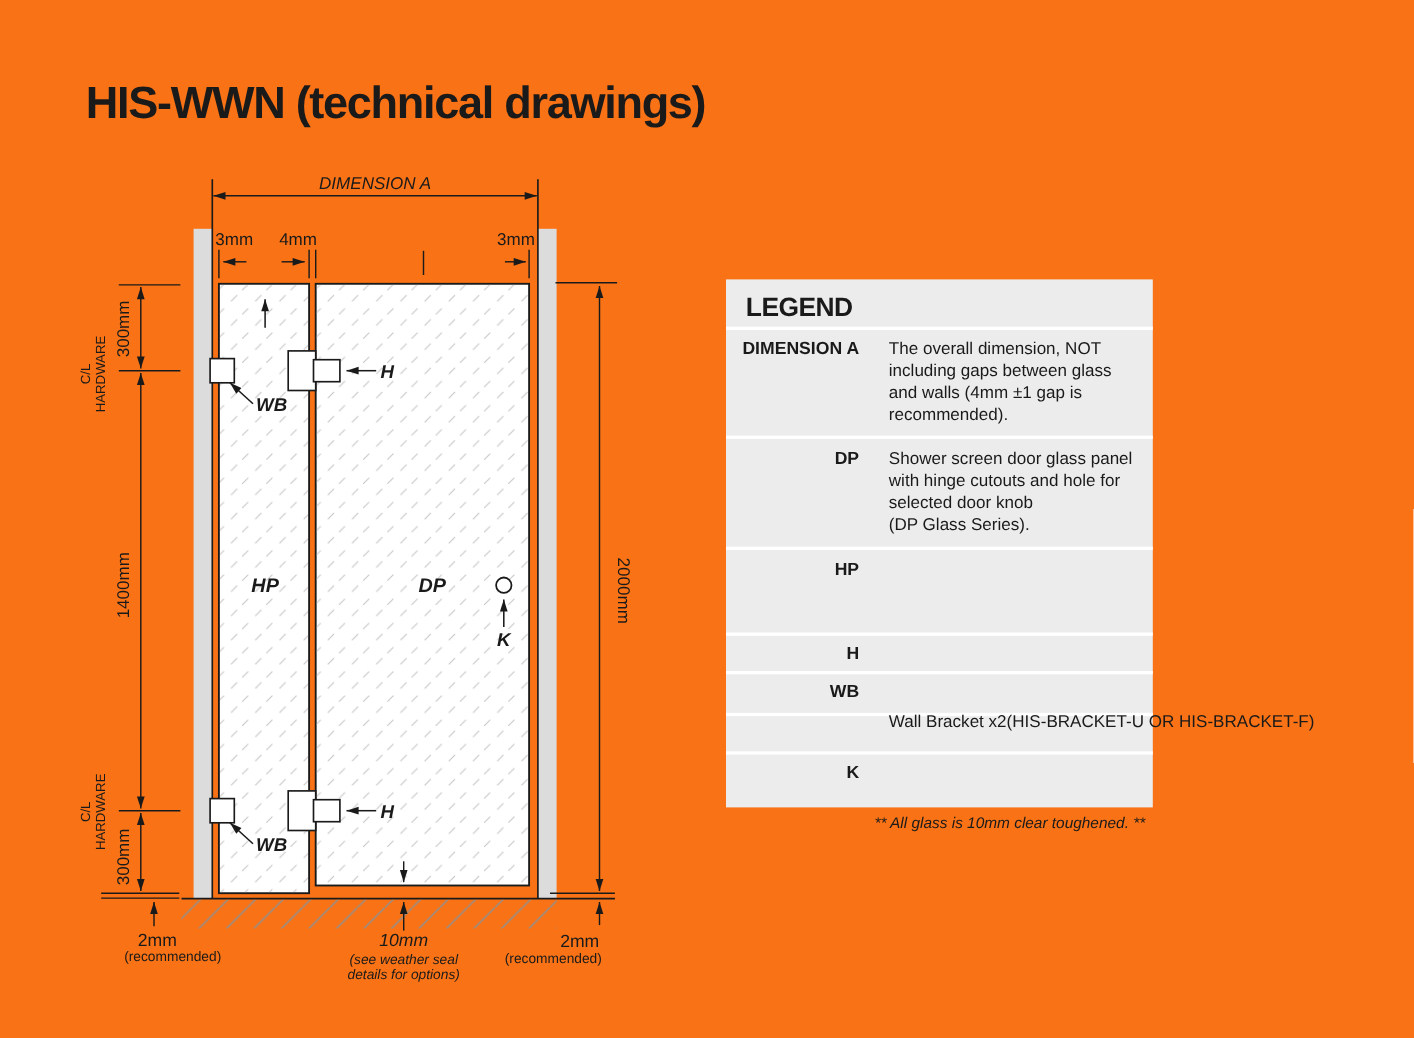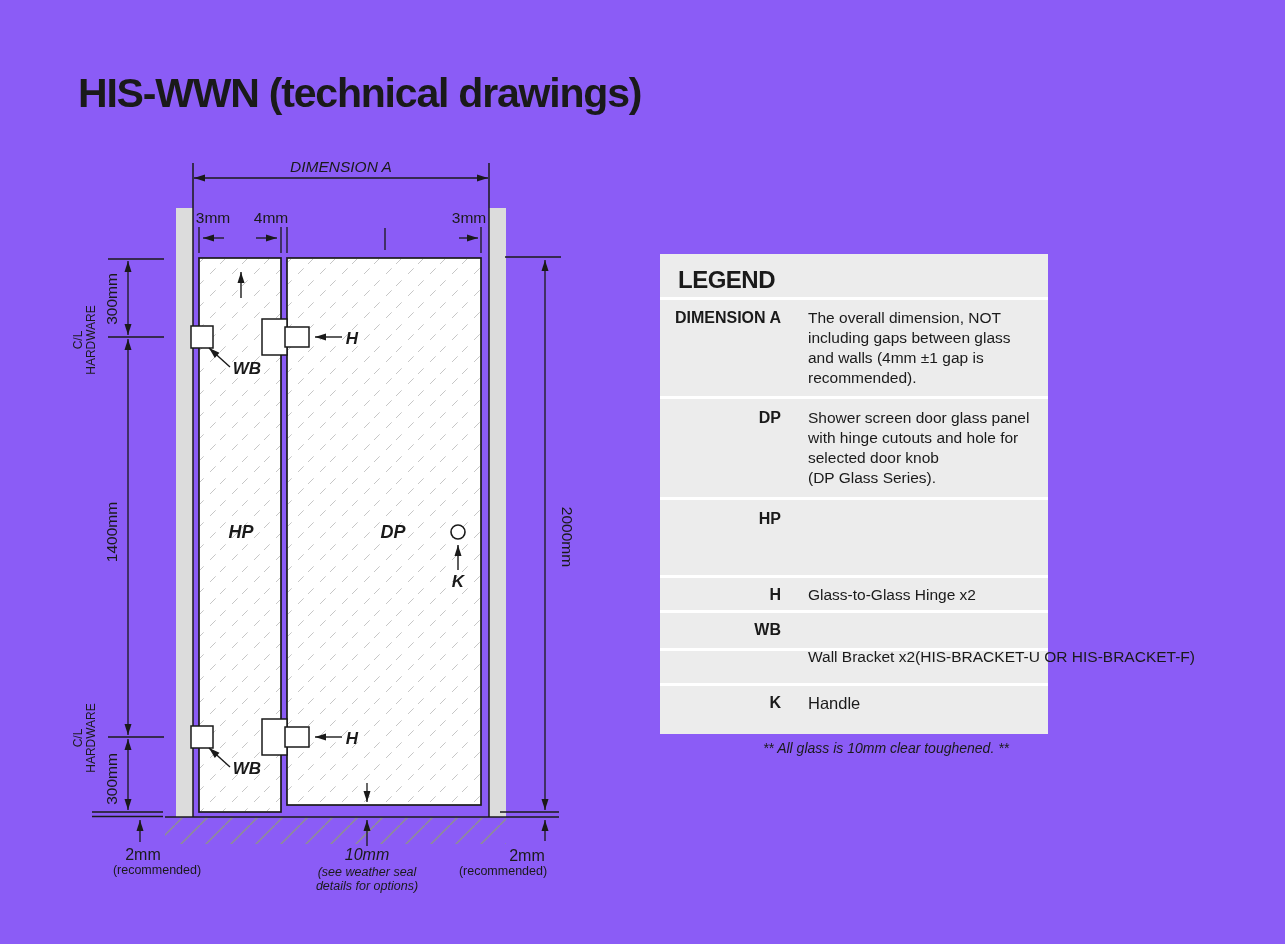--- a/index.html
+++ b/index.html
@@ -1,16 +1,16 @@
 <!DOCTYPE html>
 <html><head>
 <meta charset="utf-8">
 <style>
   html,body{margin:0;padding:0;background:#fff;}
-  .page{position:relative;width:1285px;height:944px;background:#8b5cf6;overflow:hidden;
+  .page{position:relative;width:1285px;height:944px;background:#f97316;overflow:hidden;
         font-family:"Liberation Sans","DejaVu Sans",sans-serif;color:#1a1a1a;}
   .page-title{position:absolute;left:78px;top:70px;font-size:41px;font-weight:700;
         letter-spacing:-1.2px;white-space:nowrap;}
   svg.drawing{position:absolute;left:0;top:0;width:1285px;height:944px;}
   svg text{font-family:"Liberation Sans","DejaVu Sans",sans-serif;fill:#1a1a1a;}
   .dimtxt{font-size:15.5px;}
   .smalltxt{font-size:12.5px;}
   .ital{font-style:italic;}
   .hwlabel{font-size:17px;font-weight:700;font-style:italic;}
   .paneltxt{font-size:18px;font-weight:700;font-style:italic;}
@@ -25,21 +25,21 @@
   .lrow .desc{margin-left:27px;width:242px;font-size:15.5px;line-height:20px;white-space:pre-line;}
   .lrow .desc.nowrap{white-space:nowrap;width:auto;overflow:visible;margin-top:27px;}
   .r-dima{height:96px;padding-top:8px;}
   .r-dp{height:98px;padding-top:9px;}
   .r-hp{height:75px;padding-top:9px;}
   .r-h{height:32px;padding-top:7px;}
   .r-wb{height:35px;padding-top:7px;}
   .r-empty{height:32px;}
   .r-k{height:48px;padding-top:7px;}
   .r-k .desc{font-size:16.5px;}
-  .footnote{position:absolute;left:692px;top:740px;width:388px;text-align:center;
+  .footnote{position:absolute;left:724px;top:740px;width:388px;text-align:center;
         font-size:14px;font-style:italic;}
 </style>
 </head>
 <body>
 
 <div class="page">
 
   <div class="page-title">HIS-WWN (technical drawings)</div>
 
   <svg class="drawing" viewBox="0 0 1285 944" stroke-linecap="butt">
@@ -195,31 +195,29 @@
 selected door knob
 (DP Glass Series).</div>
     </div>
     <div class="sep"></div>
     <div class="lrow r-hp">
       <div class="term">HP</div>
     </div>
     <div class="sep"></div>
     <div class="lrow r-h">
       <div class="term">H</div>
-      <div class="desc">Glass-to-Glass Hinge x2</div>
     </div>
     <div class="sep"></div>
     <div class="lrow r-wb">
       <div class="term">WB</div>
       <div class="desc nowrap">Wall Bracket x2(HIS-BRACKET-U OR HIS-BRACKET-F)</div>
     </div>
     <div class="sep"></div>
     <div class="lrow r-empty"></div>
     <div class="sep"></div>
     <div class="lrow r-k">
       <div class="term">K</div>
-      <div class="desc">Handle</div>
     </div>
   </div>
 
   <div class="footnote">** All glass is 10mm clear toughened. **</div>
 
 </div>
 
 </body></html>

